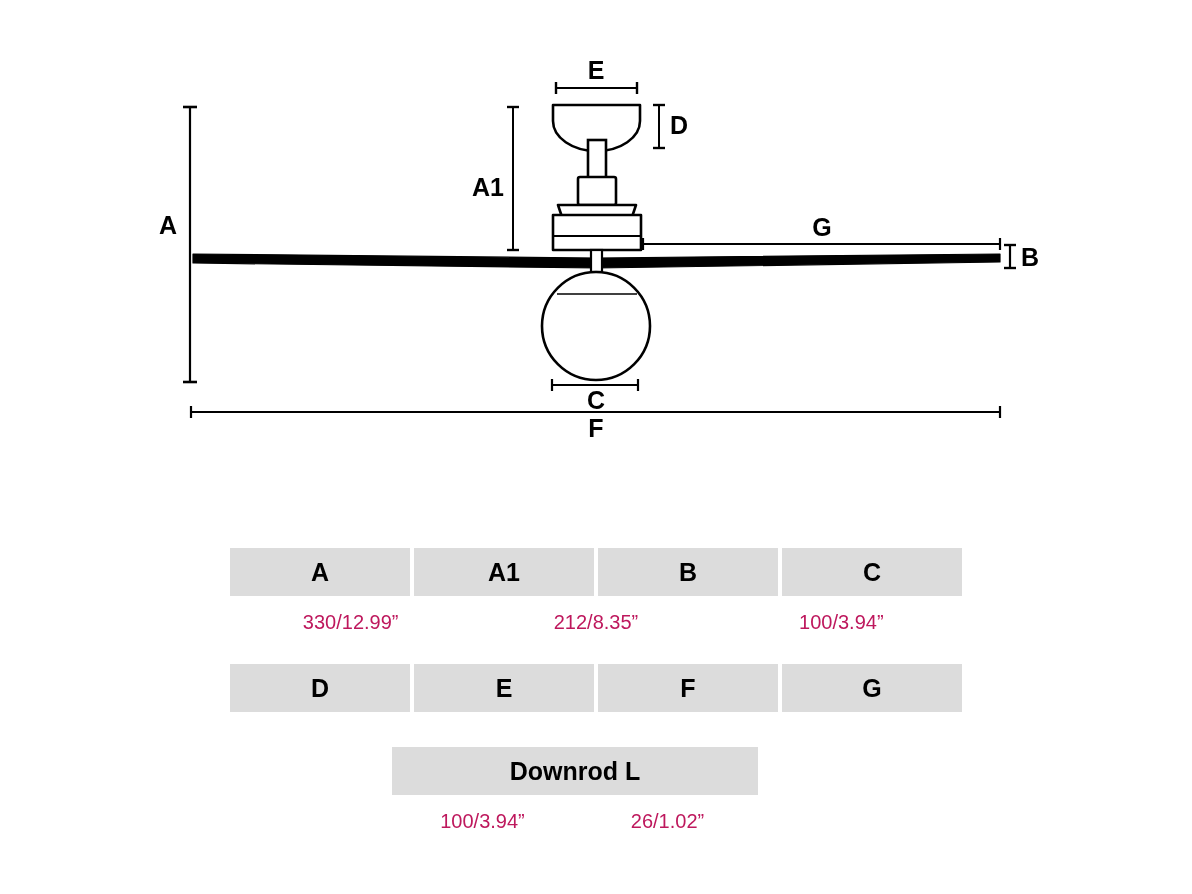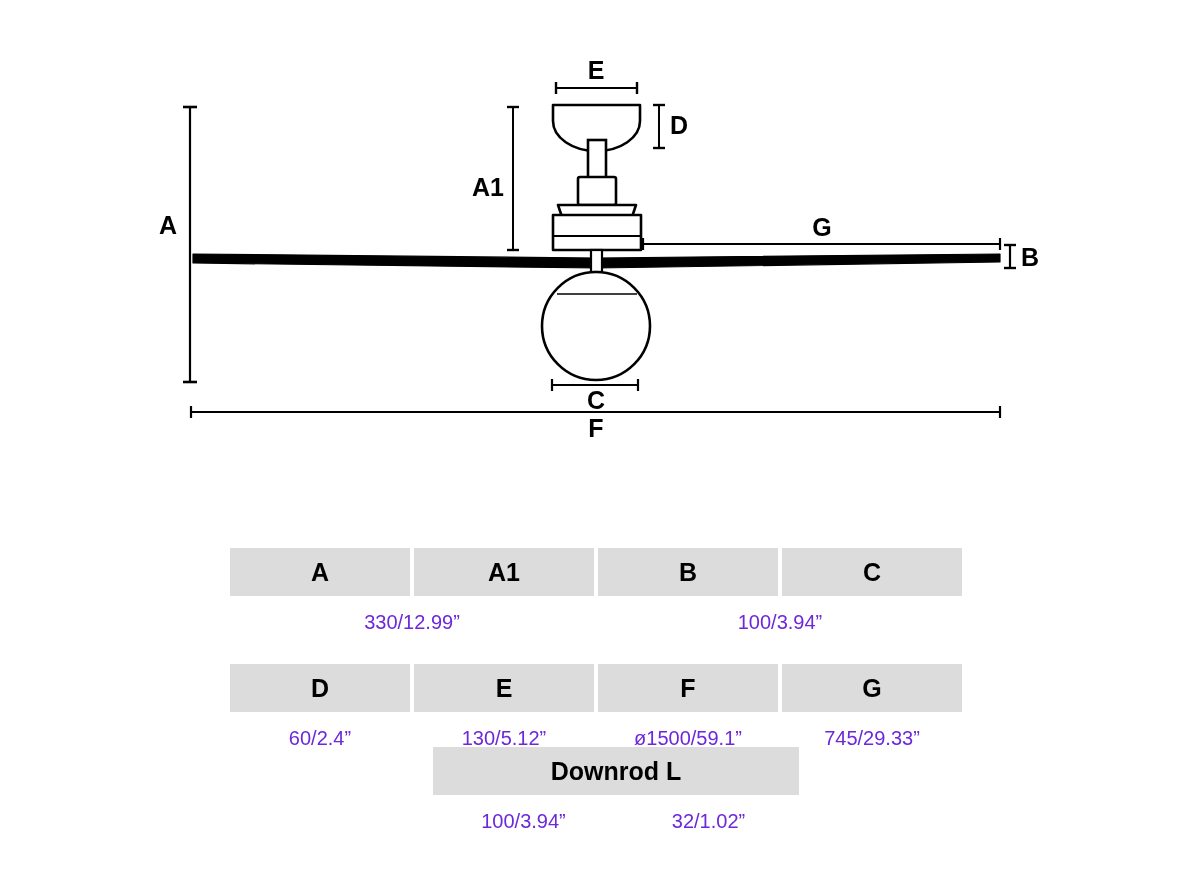--- a/index.html
+++ b/index.html
@@ -66,29 +66,29 @@
     font-size: 25px;
     font-weight: bold;
     color: #000000;
   }
   .spec-cell.value {
     background: #ffffff;
     height: 44px;
     line-height: 44px;
     font-size: 20px;
     font-weight: normal;
-    color: #6d28d9;
+    color: #be185d;
   }
   .row-gap { height: 4px; }
   .block-gap { height: 20px; }
 
   
   .spec-table.downrod {
     position: absolute;
-    left: 433px;
+    left: 392px;
     top: 747px;
     width: 366px;
   }
 </style>
 </head>
 <body>
 
 <div class="drawing-area">
   <svg viewBox="0 0 1192 470" xmlns="http://www.w3.org/2000/svg">
 
@@ -193,43 +193,38 @@
 
   <div class="spec-row headers">
     <div class="spec-cell header">A</div>
     <div class="spec-cell header">A1</div>
     <div class="spec-cell header">B</div>
     <div class="spec-cell header">C</div>
   </div>
   <div class="row-gap"></div>
   <div class="spec-row values">
     <div class="spec-cell value">330/12.99”</div>
+    <div class="spec-cell value">212/8.35”</div>
     <div class="spec-cell value">100/3.94”</div>
   </div>
 
   <div class="block-gap"></div>
 
   <div class="spec-row headers">
     <div class="spec-cell header">D</div>
     <div class="spec-cell header">E</div>
     <div class="spec-cell header">F</div>
     <div class="spec-cell header">G</div>
   </div>
   <div class="row-gap"></div>
-  <div class="spec-row values">
-    <div class="spec-cell value">60/2.4”</div>
-    <div class="spec-cell value">130/5.12”</div>
-    <div class="spec-cell value">ø1500/59.1”</div>
-    <div class="spec-cell value">745/29.33”</div>
-  </div>
 
 </div>
 
 <div class="spec-table downrod">
   <div class="spec-row headers">
     <div class="spec-cell header">Downrod L</div>
   </div>
   <div class="row-gap"></div>
   <div class="spec-row values">
     <div class="spec-cell value">100/3.94”</div>
-    <div class="spec-cell value">32/1.02”</div>
+    <div class="spec-cell value">26/1.02”</div>
   </div>
 </div>
 
 </body></html>

